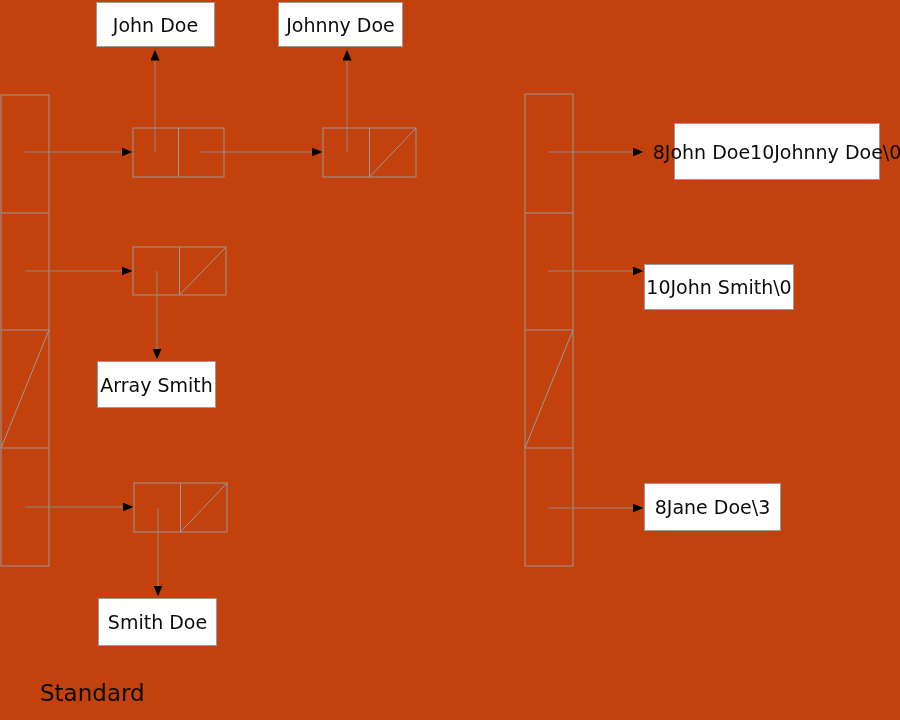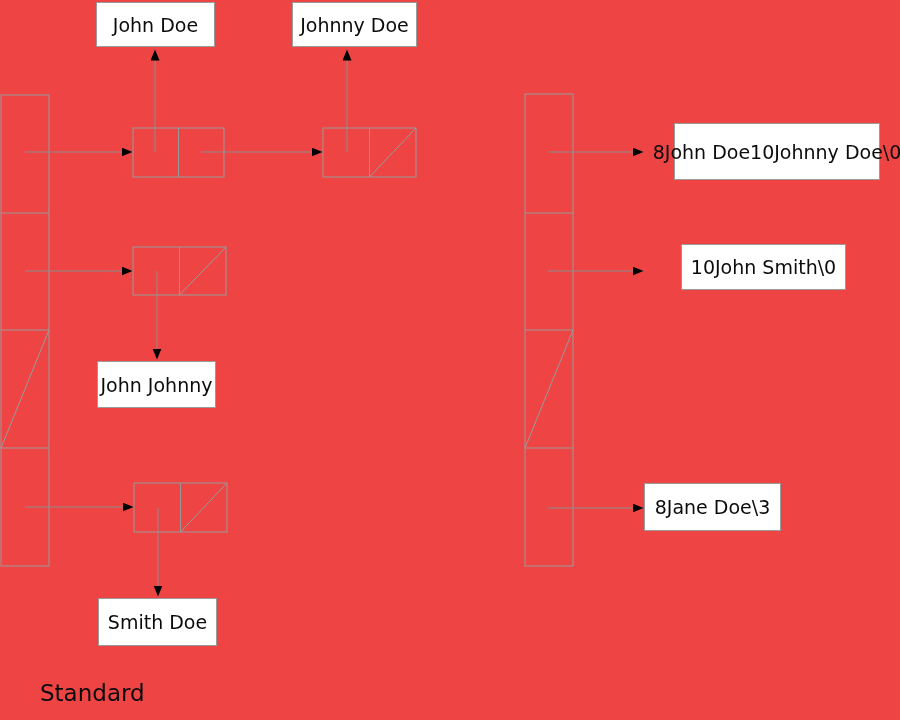--- a/index.html
+++ b/index.html
@@ -1,20 +1,20 @@
 <!DOCTYPE html>
 <html><head>
 <meta charset="utf-8">
 <style>
   html, body { margin: 0; padding: 0; background: #ffffff; }
   #canvas {
     position: relative;
     width: 900px;
     height: 720px;
-    background: #ef4444;
+    background: #c2410c;
     font-family: "DejaVu Sans", "Liberation Sans", sans-serif;
     color: #111111;
     overflow: hidden;
   }
   #linework {
     position: absolute;
     left: 0; top: 0;
     width: 900px; height: 720px;
   }
   .label-box {
@@ -31,25 +31,25 @@
   }
   .caption {
     position: absolute;
     font-size: 23px;
     line-height: 1.1;
     color: #0b0b0b;
     white-space: nowrap;
   }
   
   #box-john-doe    { left: 96px;  top: 2px;   width: 119px; height: 45px; }
-  #box-johnny-doe  { left: 292px; top: 2px;   width: 125px; height: 45px; }
+  #box-johnny-doe  { left: 278px; top: 2px;   width: 125px; height: 45px; }
   #box-john-smith  { left: 97px;  top: 361px; width: 119px; height: 47px; }
   #box-jane-doe    { left: 98px;  top: 598px; width: 119px; height: 48px; }
   #box-string-1    { left: 674px; top: 123px; width: 206px; height: 57px; }
-  #box-string-2    { left: 644px; top: 244px; width: 165px; height: 46px; margin-left: 37px; }
+  #box-string-2    { left: 644px; top: 264px; width: 150px; height: 46px; }
   #box-string-3    { left: 644px; top: 483px; width: 137px; height: 48px; }
   #caption-standard   { left: 40px;  top: 681px; }
   #caption-array-hash { left: 551px; top: 681px; }
 </style>
 </head>
 <body>
 
 <div id="canvas">
 
   <svg id="linework" viewBox="0 0 900 720" xmlns="http://www.w3.org/2000/svg">
@@ -121,21 +121,21 @@
     </g>
   </svg>
 
   <div class="label-box" id="box-john-doe">
     <span>John Doe</span>
   </div>
   <div class="label-box" id="box-johnny-doe">
     <span>Johnny Doe</span>
   </div>
   <div class="label-box" id="box-john-smith">
-    <span>John Johnny</span>
+    <span>Array Smith</span>
   </div>
   <div class="label-box" id="box-jane-doe">
     <span>Smith Doe</span>
   </div>
 
   <div class="label-box" id="box-string-1">
     <span>8John Doe10Johnny Doe\0</span>
   </div>
   <div class="label-box" id="box-string-2">
     <span>10John Smith\0</span>

